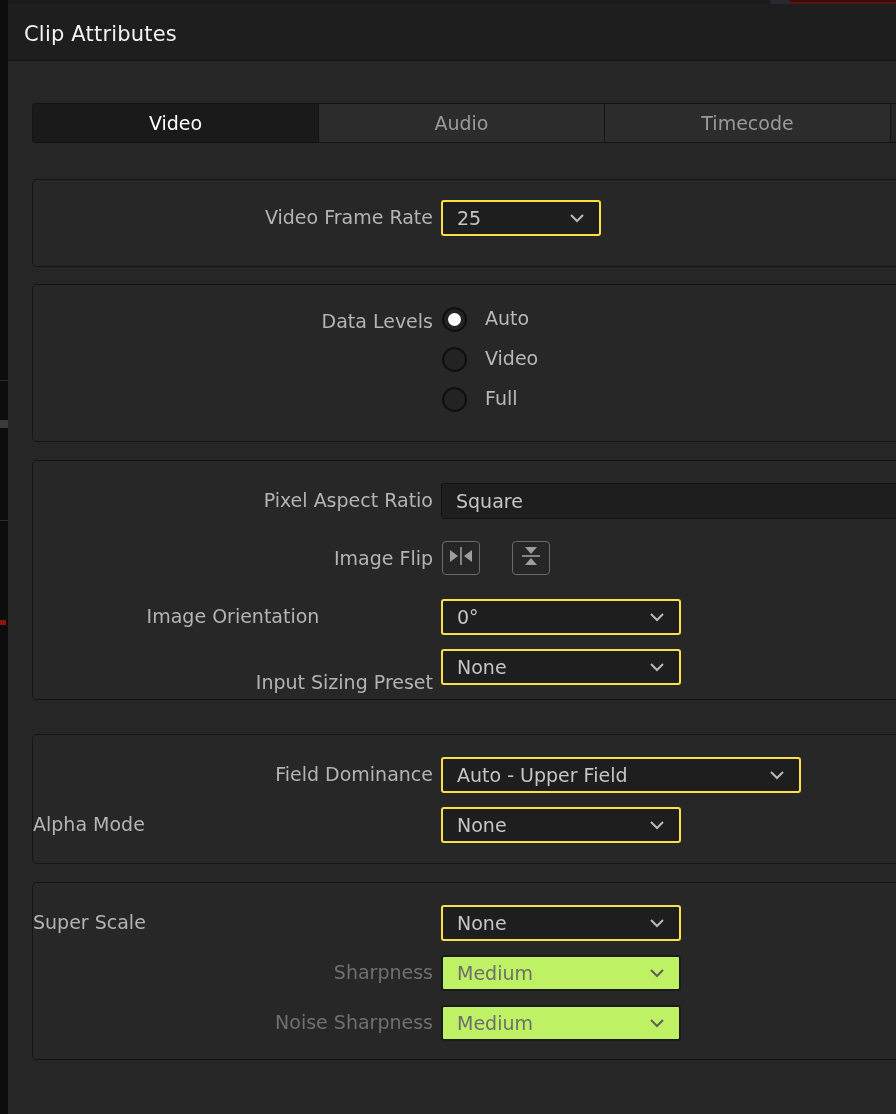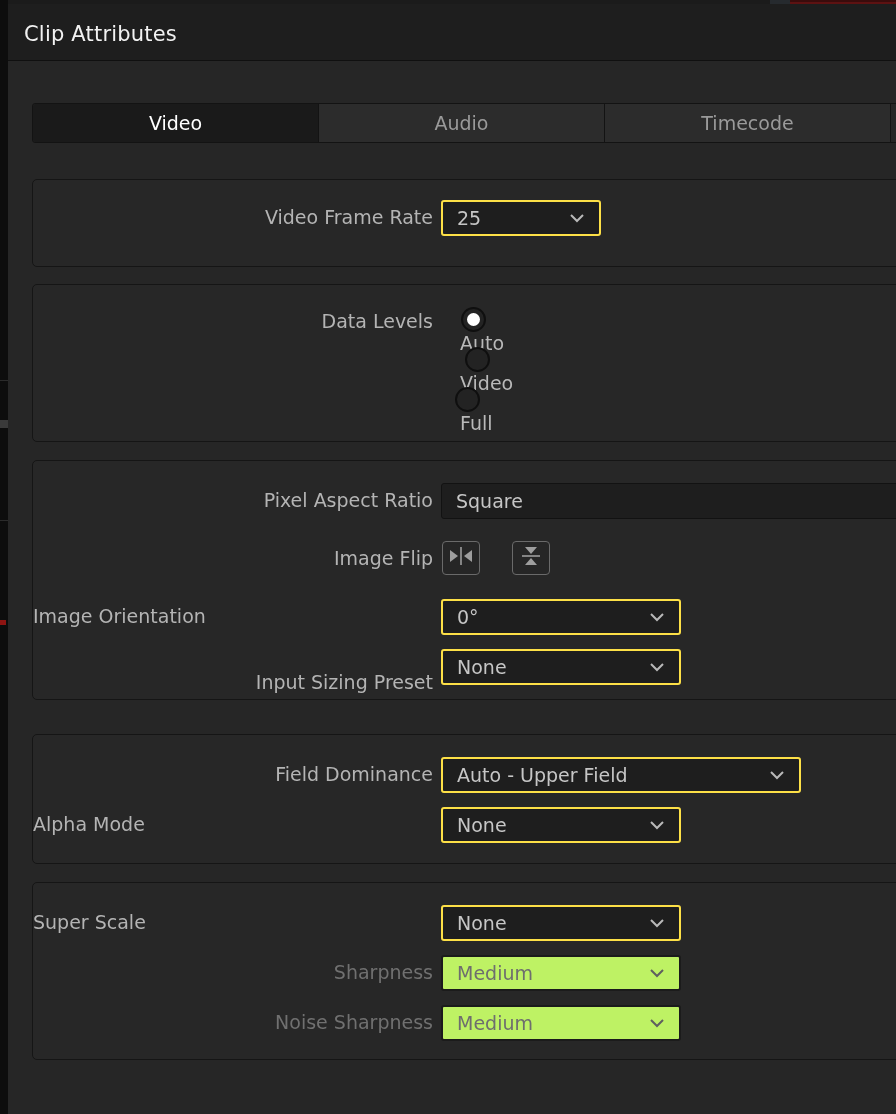--- a/index.html
+++ b/index.html
@@ -166,22 +166,20 @@
   }
   .dropdown.disabled .val { color: #6e6e6e; }
   .dropdown.flat {
     border: 1px solid #121212;
   }
 
   
   .radio-row {
     position: absolute;
     display: flex;
-    align-items: center;
-    flex-direction: column;
   }
   .radio {
     width: 25px; height: 25px;
     border-radius: 50%;
     border: 2px solid #0f0f0f;
     background: #232323;
     display: flex;
     align-items: center;
     justify-content: center;
     flex: 0 0 25px;
@@ -300,21 +298,21 @@
             <span>
               <svg width="22" height="24" viewBox="0 0 22 24">
                 <polygon points="5,3 17,3 11,10" fill="#9e9e9e"></polygon>
                 <line x1="2" y1="12" x2="20" y2="12" stroke="#9e9e9e" stroke-width="1.6"></line>
                 <polygon points="5,21 17,21 11,14" fill="#9e9e9e"></polygon>
               </svg>
             </span>
           </span>
         </div>
 
-        <div class="row" style="left:0;top:144px;width:400px;justify-content:flex-start;">
+        <div class="row" style="left:0;top:144px;width:400px;justify-content:center;">
           <span class="label">Image Orientation</span>
         </div>
         <div class="dropdown" style="position:absolute;left:408px;top:138px;width:240px;">
           <span class="val">0°</span>
           <span class="chev">
             <svg width="16" height="10" viewBox="0 0 16 10">
                 <polyline points="2,2 8,8 14,2" fill="none" stroke="#b9b9b9" stroke-width="2"></polyline>
               </svg>
           </span>
         </div>

